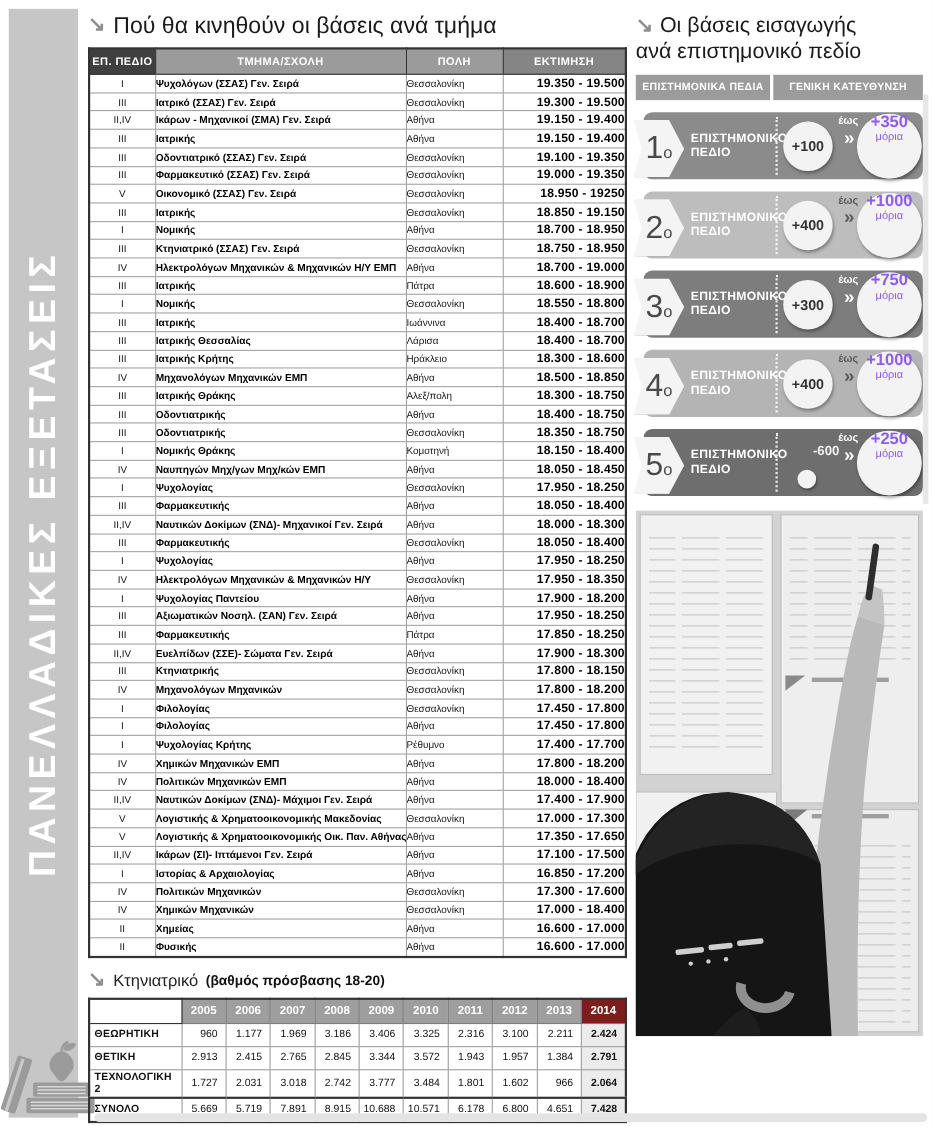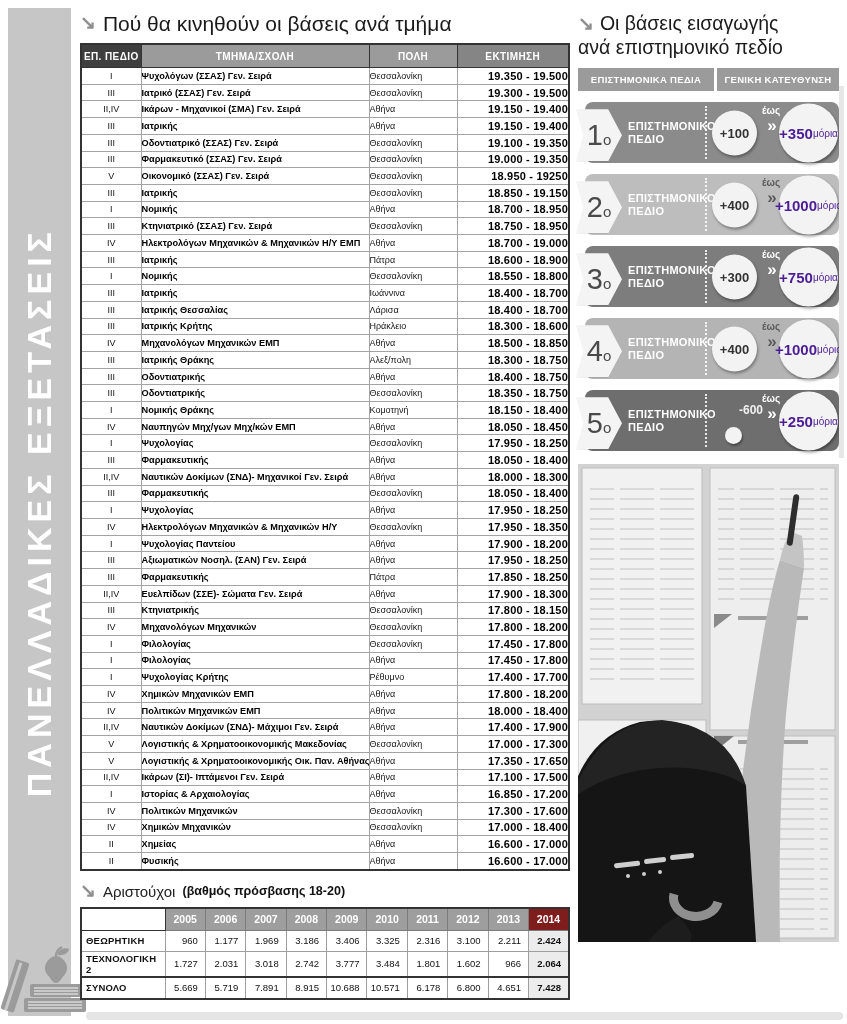--- a/index.html
+++ b/index.html
@@ -42,21 +42,21 @@
   .td-val.y2014{font-weight:bold;background:#ececec;}
   tr.total td{border-top:2px solid #333;}
 
   
   .right{position:absolute;left:578px;top:12px;width:261px;}
   .right-title{font-size:19.5px;color:#1a1a1a;line-height:1.2;}
   .right-title .arrow-ic{margin-right:6px;}
   .rp-header{display:flex;gap:3px;margin-top:9px;}
   .rp-header .cell{background:#9b9b9b;color:#fff;font-weight:bold;font-size:9.5px;
                    text-align:center;padding:6px 0;letter-spacing:.3px;}
-  .rp-header .c1{width:136px;}
+  .rp-header .c1{width:122px;}
   .rp-header .c2{flex:1;}
 
   .band{position:relative;height:61px;border-radius:8px;margin-top:11px;margin-left:7px;}
   .band.t1{background:#8b8b8b;} .band.t2{background:#bdbdbd;} .band.t3{background:#7d7d7d;}
   .band.t4{background:#b4b4b4;} .band.t5{background:#6e6e6e;}
   .flag{position:absolute;left:-9px;top:7px;width:46px;height:52px;background:#f4f4f4;
         clip-path:polygon(0 0,70% 0,100% 50%,70% 100%,0 100%,16% 50%);
         display:flex;align-items:center;justify-content:center;color:#4a4a4a;
         filter:drop-shadow(1px 2px 2px rgba(0,0,0,.35));}
   .flag .n{font-size:29px;}
@@ -69,22 +69,22 @@
                display:flex;align-items:center;justify-content:center;
                font-weight:bold;font-size:13px;color:#333;box-shadow:1px 2px 3px rgba(0,0,0,.35);}
   .from-plain{position:absolute;left:126px;top:13px;color:#f0f0f0;font-weight:bold;font-size:12px;margin-left:28px;}
   .from-dot{position:absolute;left:140px;bottom:7px;width:17px;height:17px;border-radius:50%;
             background:#f3f3f3;box-shadow:1px 2px 2px rgba(0,0,0,.35);}
   .eos{position:absolute;left:177px;top:4px;color:#fff;font-weight:bold;font-size:10px;
        text-align:center;line-height:1.05;}
   .band.t2 .eos,.band.t4 .eos{color:#5a5a5a;}
   .eos .chev{font-size:17px;letter-spacing:-2px;}
   .to-circle{position:absolute;right:1px;top:50%;transform:translateY(-50%);
-             width:59px;height:59px;border-radius:50%;background:#f3f3f3;color:#4c1d95;
-             display:flex;flex-direction:row;align-items:center;justify-content:center;
+             width:59px;height:59px;border-radius:50%;background:#f3f3f3;color:#8b5cf6;
+             display:flex;flex-direction:column;align-items:center;justify-content:flex-start;
              box-shadow:1px 2px 3px rgba(0,0,0,.4);}
   .to-circle .v{font-weight:bold;font-size:15px;line-height:1;}
   .to-circle .u{font-size:10px;margin-top:1px;}
 
   .photo{margin-top:13px;width:261px;height:478px;display:block;}
   .source{background:#dcdcdc;padding:6px 8px 6px 8px;text-align:right;
           font-size:7.6px;font-weight:bold;color:#555;line-height:1.6;letter-spacing:.2px;}
 
   
   .edge-bottom{position:absolute;left:86px;right:4px;bottom:4px;height:8px;background:#e4e4e4;border-radius:4px;}
@@ -432,21 +432,21 @@
             <td class="td-field">II</td>
             <td class="td-dept">Φυσικής</td>
             <td class="td-city">Αθήνα</td>
             <td class="td-est">16.600 - 17.000</td>
           </tr>
         </tbody>
     </table>
 
     <div class="arist-title">
       <span class="arrow-ic">↘</span>
-      <span>Αριστούχοι</span>
+      <span>Κτηνιατρικό</span>
       <span class="arist-sub">(βαθμός πρόσβασης 18-20)</span>
     </div>
 
     <table class="arist">
       <colgroup>
           <col style="width:84px">
         </colgroup>
       <thead>
         <tr id="arist-head-row">
           <th class="corner"></th>
@@ -470,20 +470,33 @@
             <td class="td-val">1.969</td>
             <td class="td-val">3.186</td>
             <td class="td-val">3.406</td>
             <td class="td-val">3.325</td>
             <td class="td-val">2.316</td>
             <td class="td-val">3.100</td>
             <td class="td-val">2.211</td>
             <td class="td-val y2014">2.424</td>
           </tr>
           <tr>
+            <td class="td-label">ΘΕΤΙΚΗ</td>
+            <td class="td-val">2.913</td>
+            <td class="td-val">2.415</td>
+            <td class="td-val">2.765</td>
+            <td class="td-val">2.845</td>
+            <td class="td-val">3.344</td>
+            <td class="td-val">3.572</td>
+            <td class="td-val">1.943</td>
+            <td class="td-val">1.957</td>
+            <td class="td-val">1.384</td>
+            <td class="td-val y2014">2.791</td>
+          </tr>
+          <tr>
             <td class="td-label">ΤΕΧΝΟΛΟΓΙΚΗ 2</td>
             <td class="td-val">1.727</td>
             <td class="td-val">2.031</td>
             <td class="td-val">3.018</td>
             <td class="td-val">2.742</td>
             <td class="td-val">3.777</td>
             <td class="td-val">3.484</td>
             <td class="td-val">1.801</td>
             <td class="td-val">1.602</td>
             <td class="td-val">966</td>

